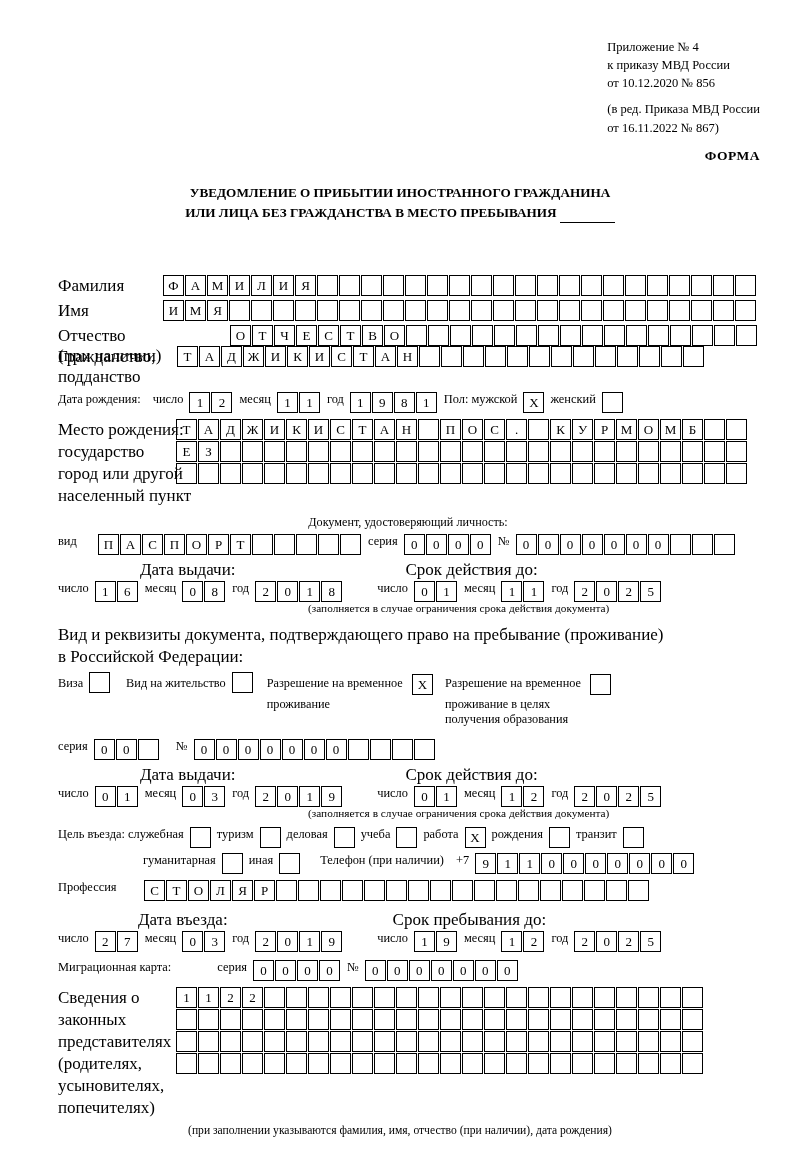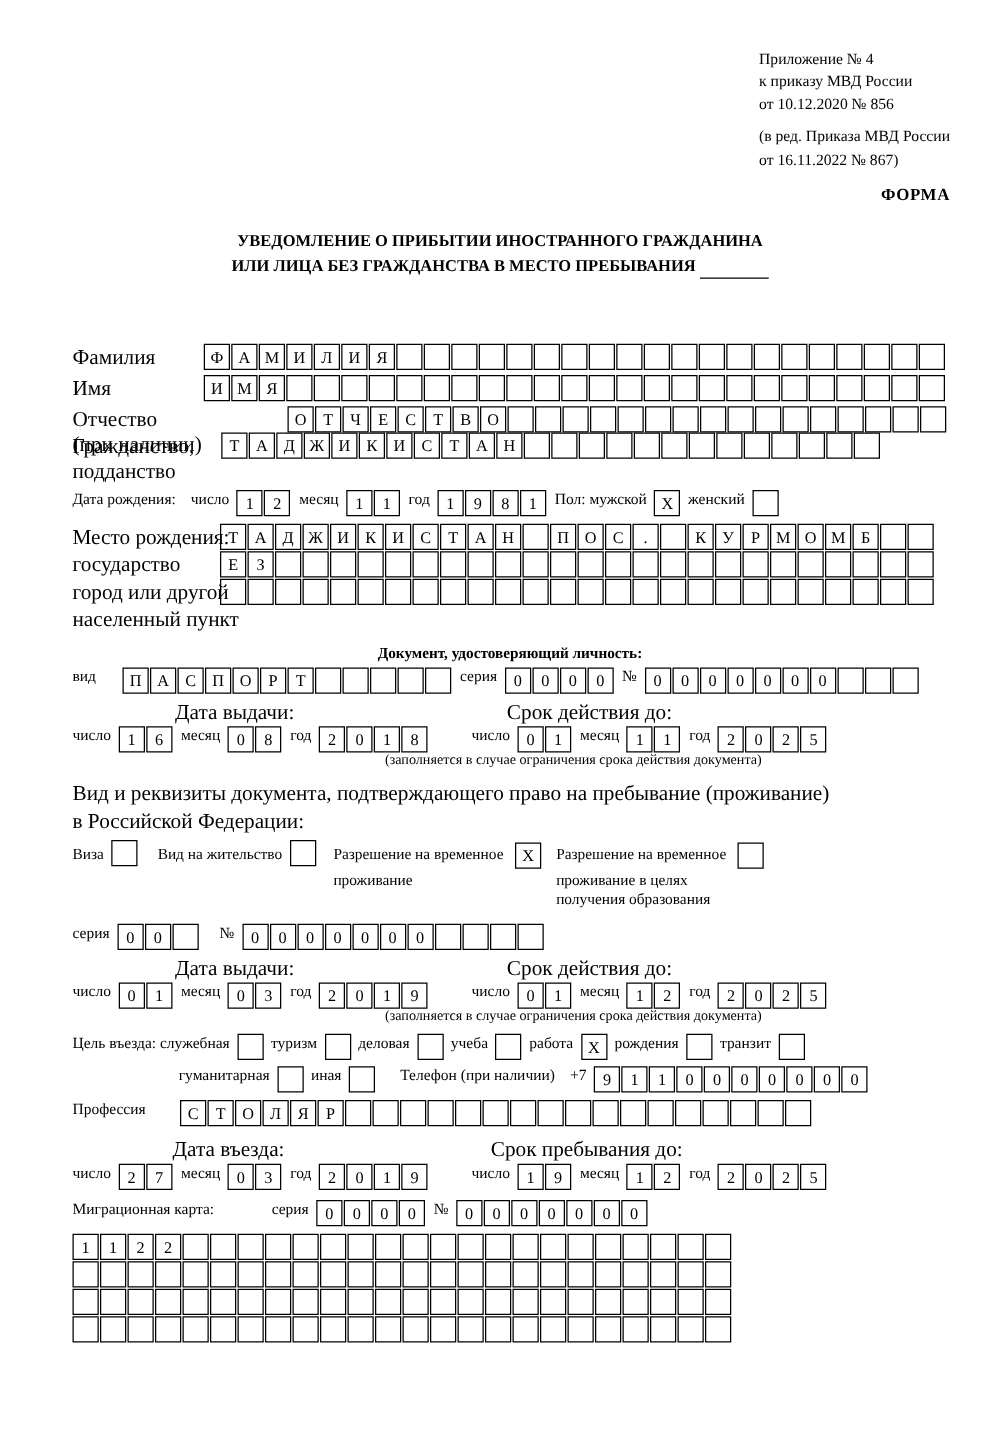--- a/index.html
+++ b/index.html
@@ -28,21 +28,21 @@
   .c{width:21px;height:21px;border:1px solid #000;box-sizing:border-box;margin-right:1px;
      font-family:"Liberation Serif",serif;font-size:13px;line-height:19px;text-align:center;overflow:hidden;}
   .box{width:21px;height:21px;border:1px solid #000;box-sizing:border-box;display:inline-block;
        font-size:13px;line-height:19px;text-align:center;vertical-align:middle;}
 
   .inline{display:flex;flex-wrap:nowrap;}
   .inline .t{margin:0 6px;font-size:12.4px;white-space:nowrap;}
   .inline .t.first{margin-left:0;}
   .note{font-size:11.3px;}
 
-  .docline{font-weight:bold;font-size:12.2px;text-align:center;margin:8px 0 4px 0;}
+  .docline{font-weight:normal;font-size:12.2px;text-align:center;margin:8px 0 4px 0;}
 
   .two-col{display:flex;align-items:center;}
 
   .permit-line{display:flex;align-items:flex-start;margin-top:4px;}
   .permit-line .t{font-size:12.3px;line-height:22px;}
   .sub-center{font-size:12.3px;text-align:left;}
 
   .bottom-note{position:absolute;left:0;right:0;bottom:26px;text-align:center;font-size:11.6px;}
 </style>
 </head>
@@ -627,20 +627,28 @@
           <div class="c">0</div>
           <div class="c">0</div>
           <div class="c">0</div>
           <div class="c">0</div>
           <div class="c">0</div>
           <div class="c">0</div>
         </span>
     </div>
 
     <div class="row" style="margin-top:6px">
+      <div style="width:118px">
+        <div class="lbl" style="line-height:22px">Сведения о</div>
+        <div class="lbl" style="line-height:22px">законных</div>
+        <div class="lbl" style="line-height:22px">представителях</div>
+        <div class="lbl" style="line-height:22px">(родителях,</div>
+        <div class="lbl" style="line-height:22px">усыновителях,</div>
+        <div class="lbl" style="line-height:22px">попечителях)</div>
+      </div>
       <div>
         <div class="cells" id="cells-rep1">
             <div class="c">1</div>
             <div class="c">1</div>
             <div class="c">2</div>
             <div class="c">2</div>
             <div class="c"></div>
             <div class="c"></div>
             <div class="c"></div>
             <div class="c"></div>
@@ -737,14 +745,15 @@
             <div class="c"></div>
             <div class="c"></div>
             <div class="c"></div>
             <div class="c"></div>
           </div>
       </div>
     </div>
 
   </div>
 
+  <div class="bottom-note">(при заполнении указываются фамилия, имя, отчество (при наличии), дата рождения)</div>
 
 </div>
 
 </body></html>

